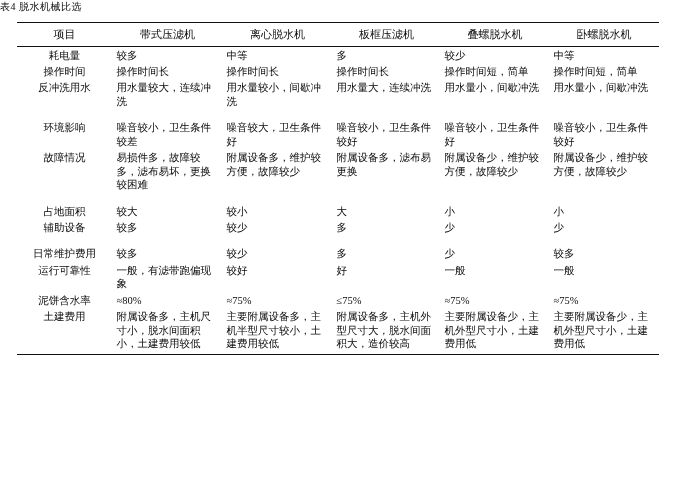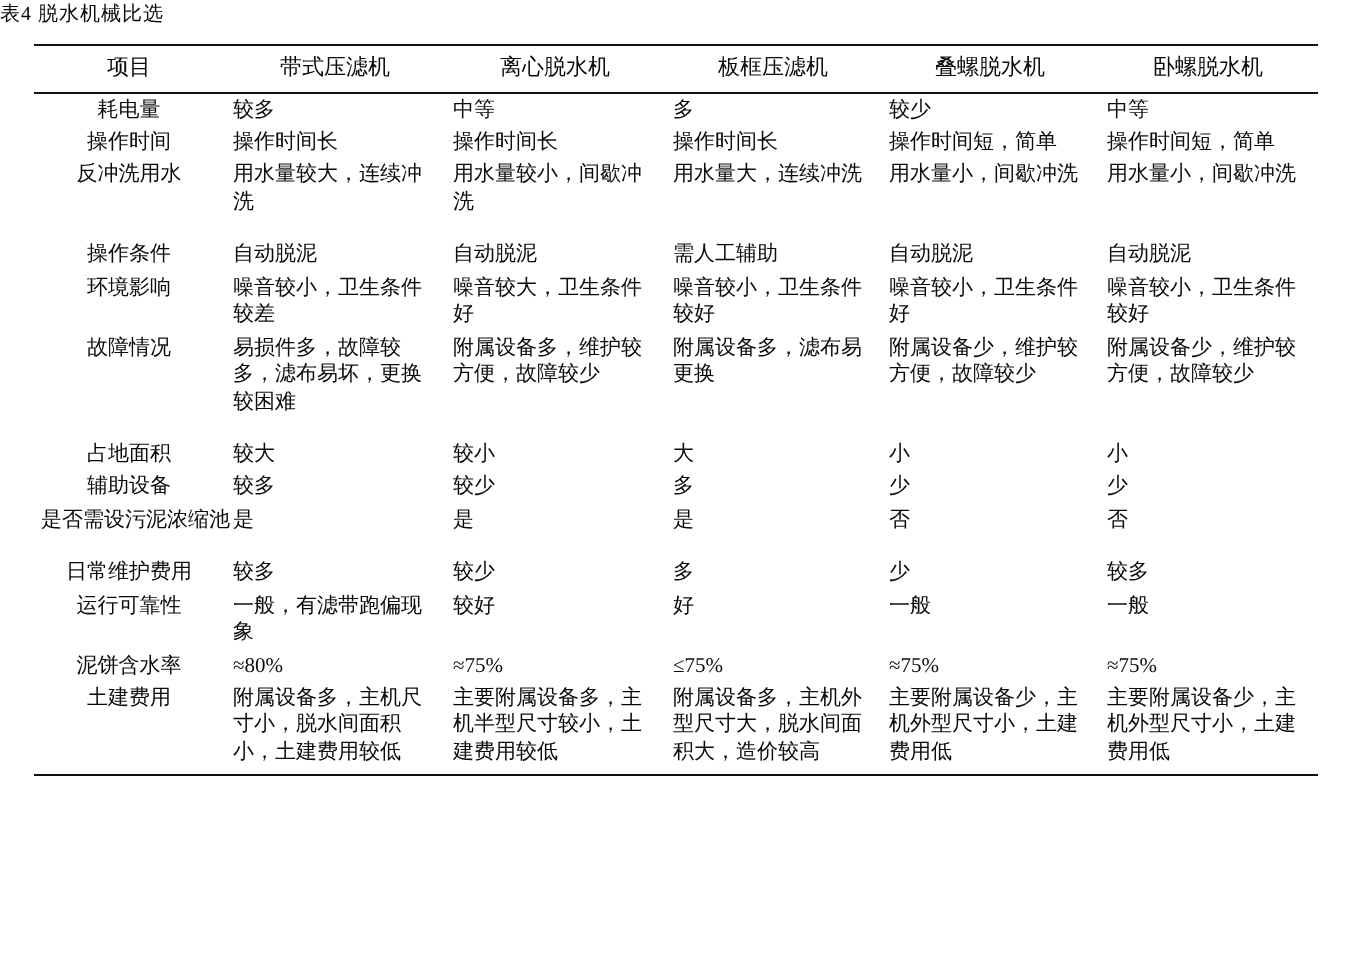--- a/index.html
+++ b/index.html
@@ -136,28 +136,20 @@
         <td></td>
           <td></td>
           <td></td>
         <td></td>
           <td></td>
           <td></td>
       </tr>
 
 
 
-      <tr>
-        <td class="label">操作条件</td>
-        <td class="val">自动脱泥</td>
-        <td class="val">自动脱泥</td>
-        <td class="val">需人工辅助</td>
-        <td class="val">自动脱泥</td>
-        <td class="val">自动脱泥</td>
-      </tr>
 
       <tr>
         <td class="label">环境影响</td>
         <td class="val">噪音较小，卫生条件较差</td>
         <td class="val">噪音较大，卫生条件好</td>
         <td class="val">噪音较小，卫生条件较好</td>
         <td class="val">噪音较小，卫生条件好</td>
         <td class="val">噪音较小，卫生条件较好</td>
       </tr>
 
@@ -190,28 +182,20 @@
 
       <tr>
         <td class="label">辅助设备</td>
         <td class="val">较多</td>
         <td class="val">较少</td>
         <td class="val">多</td>
         <td class="val">少</td>
         <td class="val">少</td>
       </tr>
 
-      <tr>
-        <td class="label nowrapish">是否需设污泥浓缩池</td>
-        <td class="val">是</td>
-        <td class="val">是</td>
-        <td class="val">是</td>
-        <td class="val">否</td>
-        <td class="val">否</td>
-      </tr>
 
       <tr class="grp-gap">
         <td></td>
           <td></td>
           <td></td>
         <td></td>
           <td></td>
           <td></td>
       </tr>
 

